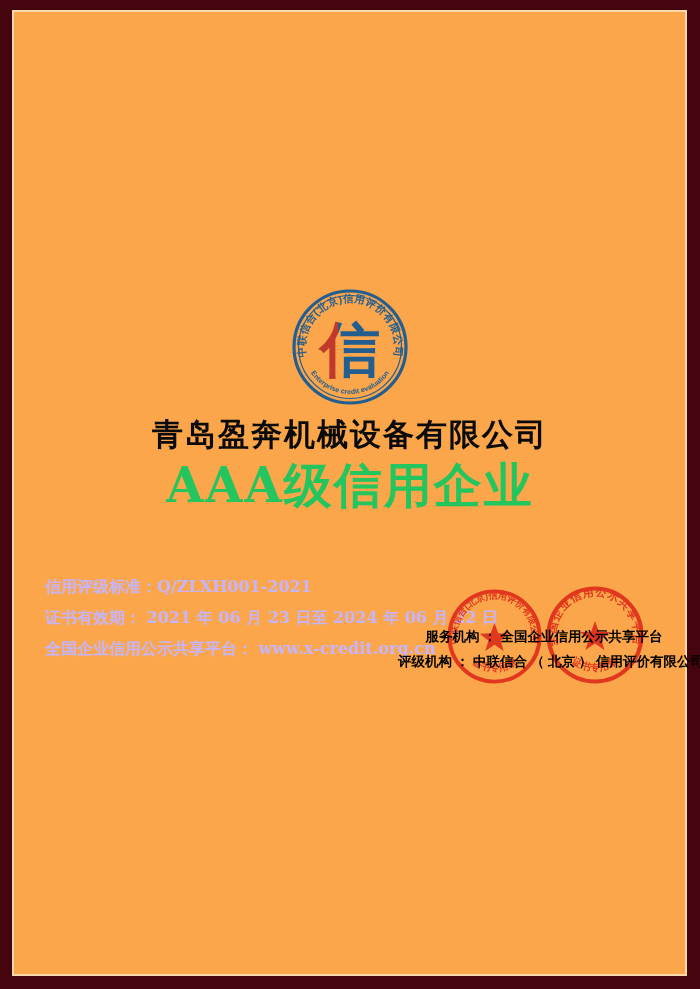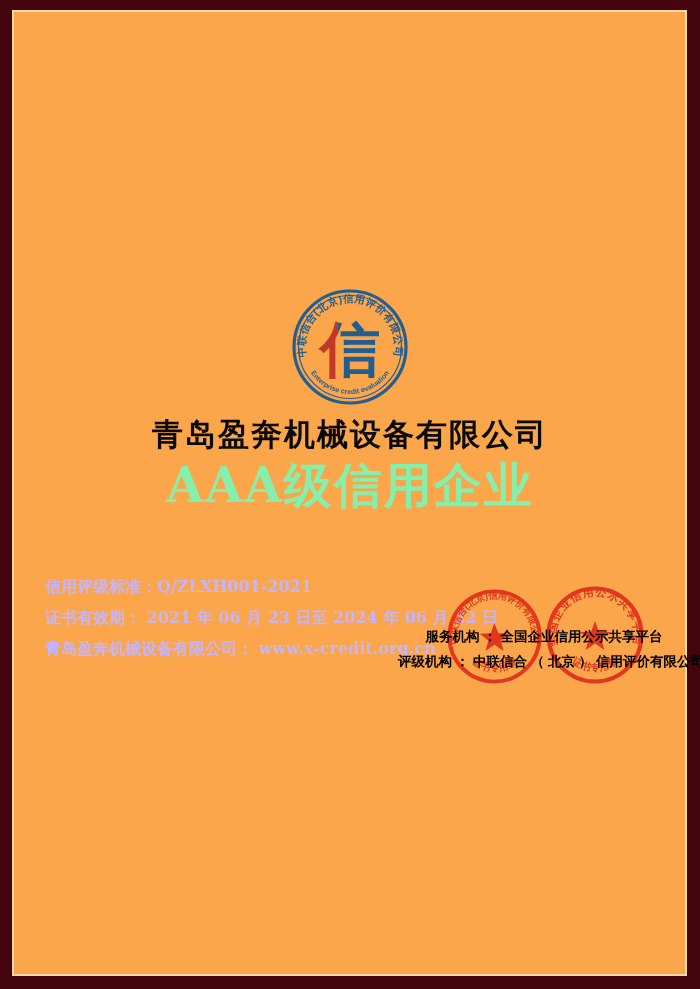--- a/index.html
+++ b/index.html
@@ -40,21 +40,21 @@
   .cert-title {
     position: absolute;
     left: 0; top: 454px;
     width: 100%;
     margin: 0;
     text-align: center;
     font-family: "DejaVu Serif", serif;
     font-size: 48px;
     font-weight: bold;
     letter-spacing: 2px;
-    color: #86efac;
+    color: #22c55e;
   }
   .info-block {
     position: absolute;
     left: 45px; top: 578px;
     font-family: "DejaVu Serif", serif;
     font-size: 16px;
     font-weight: bold;
     color: #c4b5fd;
   }
   .info-line { margin: 0 0 13px 0; line-height: 18px; white-space: nowrap; }
@@ -108,21 +108,21 @@
     <text x="60" y="83" text-anchor="middle" font-size="60" fill="#235E91" font-family="DejaVu Serif, serif" clip-path="url(#clip-xin-right)">信</text>
   </svg>
 
   <h1 class="company-name">青岛盈奔机械设备有限公司</h1>
 
   <h2 class="cert-title">AAA级信用企业</h2>
 
   <div class="info-block">
     <p class="info-line">信用评级标准：Q/ZLXH001-2021</p>
     <p class="info-line">证书有效期： 2021 年 06 月 23 日至 2024 年 06 月 22 日</p>
-    <p class="info-line">青岛盈奔机械设备有限公司： www.x-credit.org.cn</p>
+    <p class="info-line">全国企业信用公示共享平台： www.x-credit.org.cn</p>
   </div>
 
   <svg class="stamp stamp-1" viewBox="0 0 100 100">
     <defs>
       <path id="s1-arc-top" d="M 13.4 63.3 A 39 39 0 1 1 86.6 63.3" fill="none"></path>
       <path id="s1-arc-bottom" d="M 26.9 77.6 A 36 36 0 0 0 73.1 77.6" fill="none"></path>
     </defs>
     <circle cx="50" cy="50" r="46.5" fill="none" stroke="#DE2C1A" stroke-width="4"></circle>
     <text font-size="9.4" fill="#DE2C1A" font-family="Liberation Sans, sans-serif">
       <textPath href="#s1-arc-top" startOffset="50%" text-anchor="middle">中联信合(北京)信用评价有限公司</textPath>

